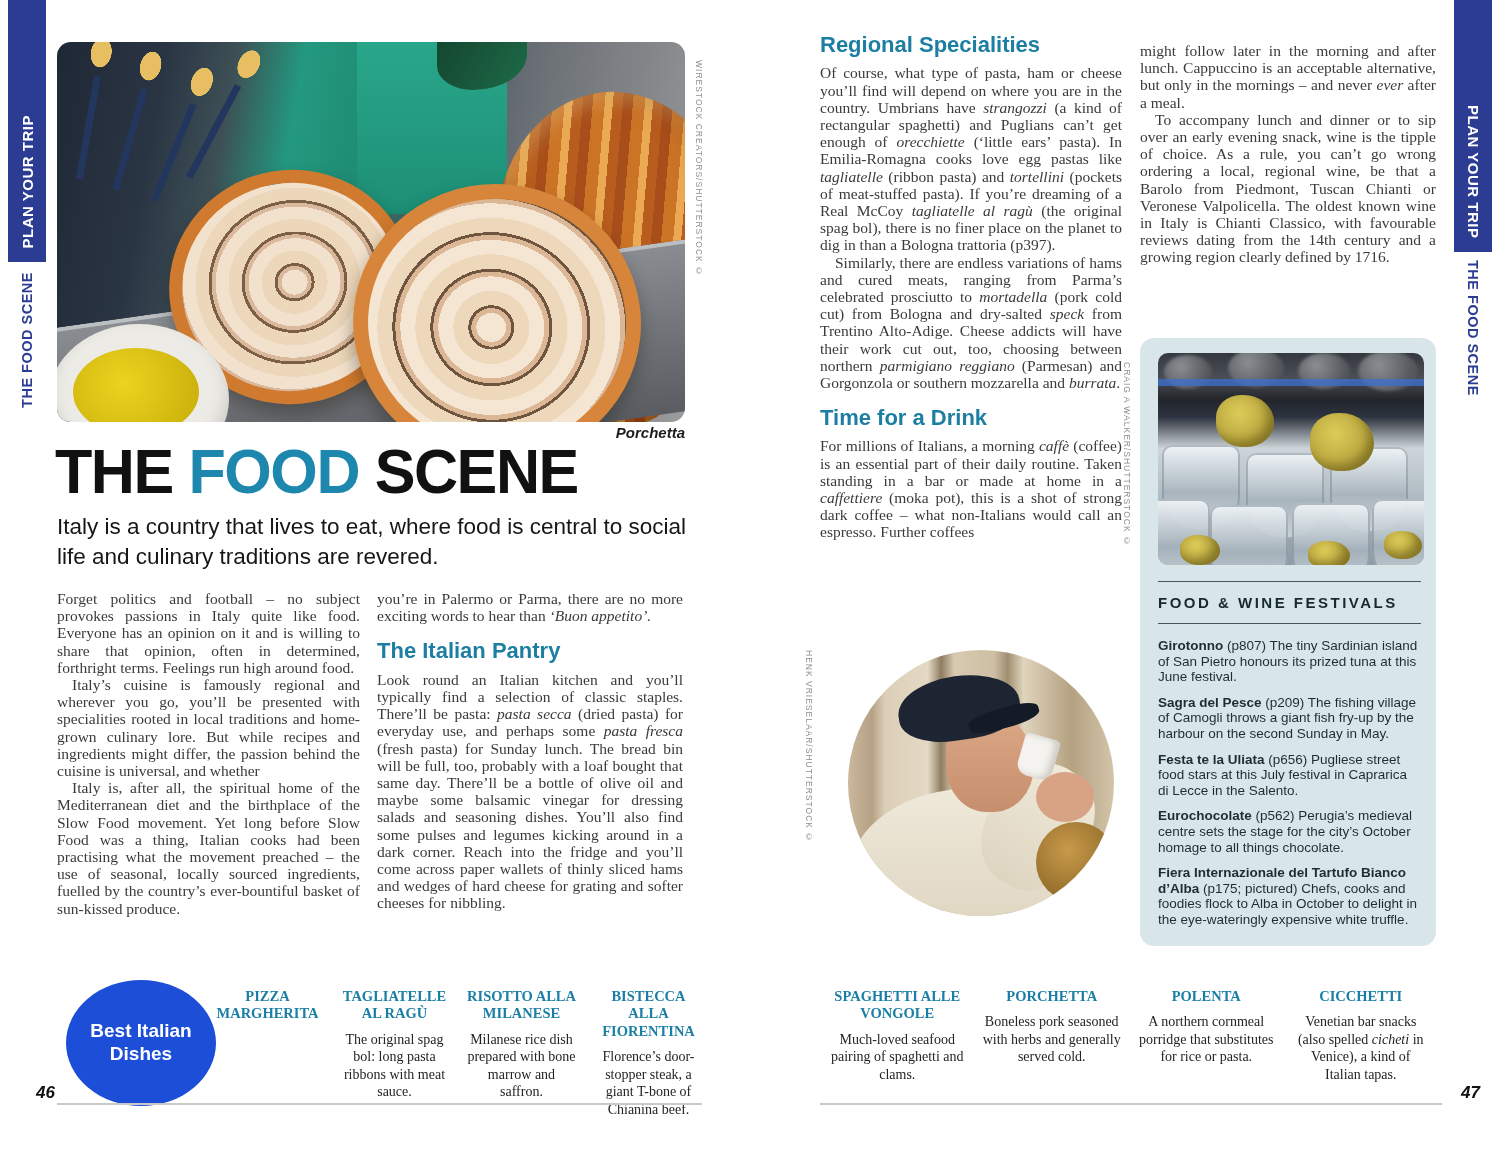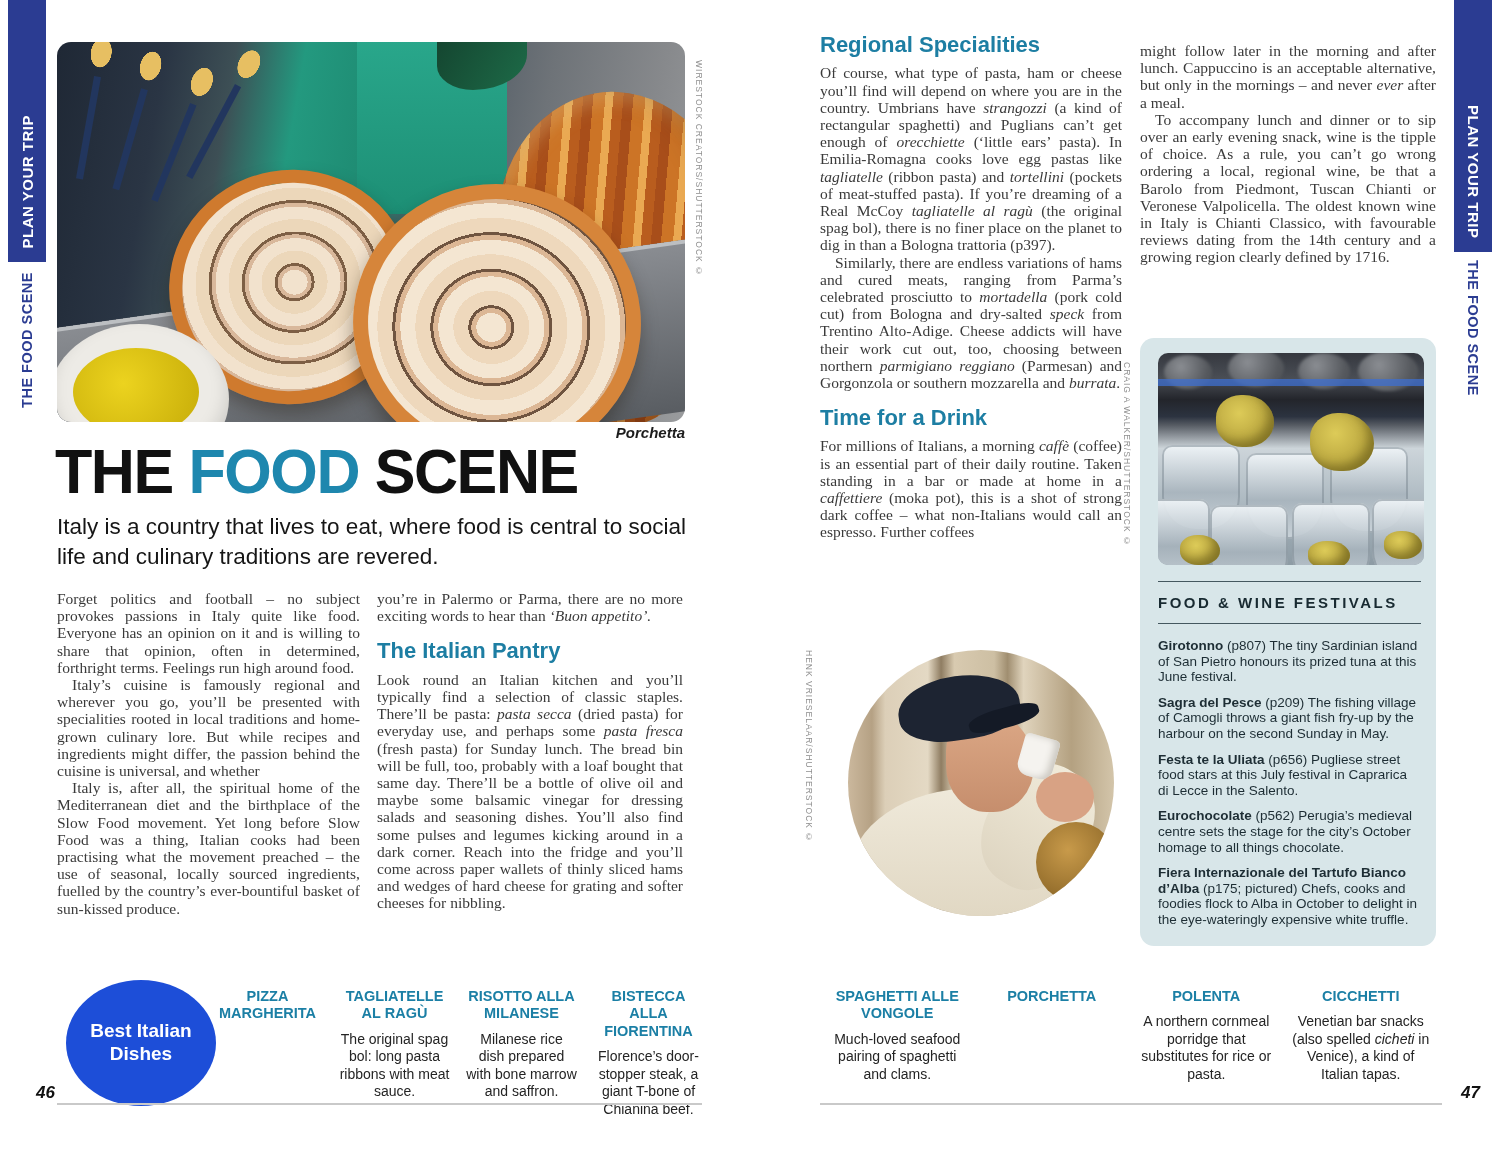--- a/index.html
+++ b/index.html
@@ -105,21 +105,21 @@
   .fest-rule{border:0;border-top:1.5px solid #44585f;margin:16px 0 0 0;}
   .fest-title{font-size:15px;font-weight:bold;letter-spacing:2.5px;color:#182a31;margin:12px 0;}
   .fest-entries{margin-top:14px;}
   .fest-item{margin:0 0 10px 0;font-size:13.5px;line-height:15.6px;color:#1d2d34;text-align:left;}
   .fest-item:last-child{margin-bottom:0;}
 
   
   .badge{position:absolute;left:66px;top:980px;width:150px;height:126px;border-radius:50%;background:#1d4ed8;
     display:flex;align-items:center;justify-content:center;text-align:center;
     color:#fff;font-weight:bold;font-size:19px;line-height:1.2;padding:0 20px;box-sizing:border-box;}
-  .dishrow{position:absolute;top:988px;display:flex;gap:16px;}
+  .dishrow{position:absolute;top:988px;display:flex;gap:16px;font-family:Liberation Serif, serif;}
   .dishrow.left{left:212px;width:492px;}
   .dishrow.right{left:828px;width:602px;}
   .dish{flex:1;text-align:center;}
   .dish-name{color:#1b7fa5;font-weight:bold;font-size:14.5px;line-height:1.2;margin-bottom:8px;}
   .dish-desc{font-size:14px;line-height:17.5px;color:#242424;}
 
   .baseline-rule{position:absolute;top:1103px;height:2px;background:#c9c9c9;}
   .baseline-rule.left{left:57px;width:645px;}
   .baseline-rule.right{left:820px;width:622px;}
   .pagenum{position:absolute;top:1083px;font-size:17px;font-weight:bold;font-style:italic;color:#111;}
@@ -260,20 +260,21 @@
         <div class="dish-desc"><span>Florence’s door-stopper steak, a giant T-bone of Chianina beef.</span></div>
       </div>
     </div>
   <div class="dishrow right">
       <div class="dish">
         <div class="dish-name">SPAGHETTI ALLE VONGOLE</div>
         <div class="dish-desc"><span>Much-loved seafood pairing of spaghetti and clams.</span></div>
       </div>
       <div class="dish">
         <div class="dish-name">PORCHETTA</div>
+        <div class="dish-desc"><span>Boneless pork seasoned with herbs and generally served cold.</span></div>
       </div>
       <div class="dish">
         <div class="dish-name">POLENTA</div>
         <div class="dish-desc"><span>A northern cornmeal porridge that substitutes for rice or pasta.</span></div>
       </div>
       <div class="dish">
         <div class="dish-name">CICCHETTI</div>
         <div class="dish-desc"><span>Venetian bar snacks (also spelled </span><span style="font-style: italic;">cicheti</span><span> in Venice), a kind of Italian tapas.</span></div>
       </div>
     </div>

